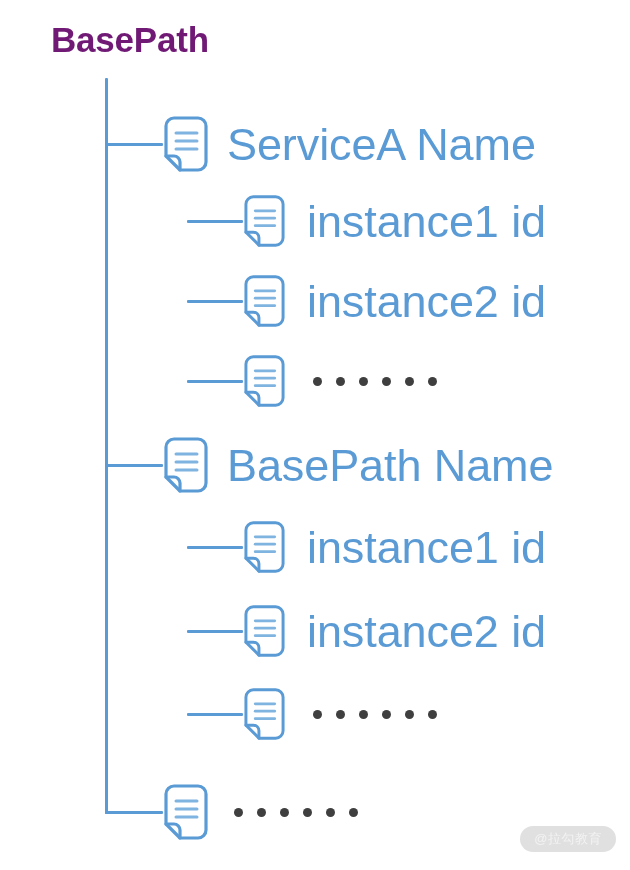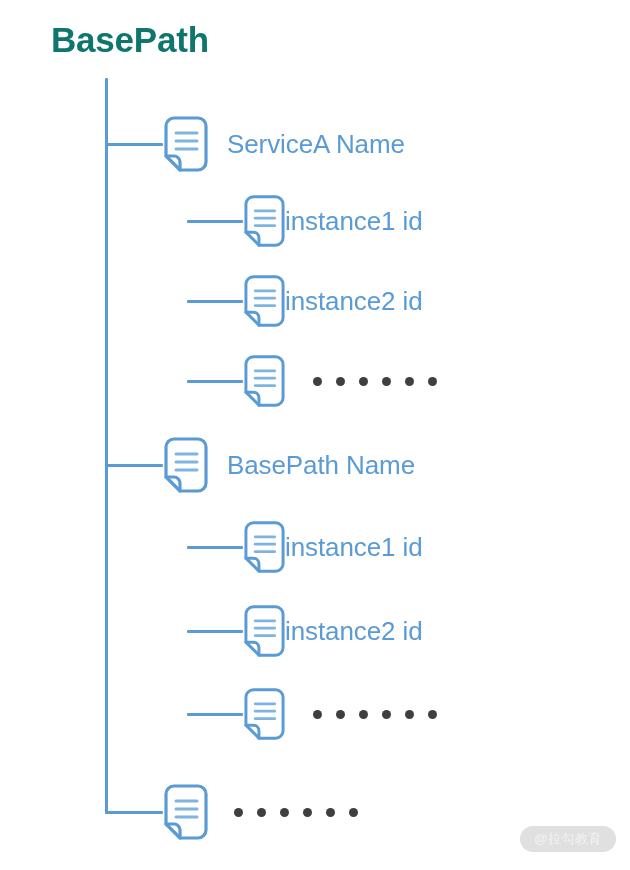--- a/index.html
+++ b/index.html
@@ -22,21 +22,21 @@
   }
 
   
   .page-title {
     position: absolute;
     left: 51px;
     top: 22px;
     font-size: 35px;
     font-weight: bold;
     letter-spacing: -0.2px;
-    color: #0f766e;
+    color: #701a75;
     white-space: nowrap;
     line-height: 1;
   }
 
   
   .trunk {
     position: absolute;
     left: 105px;
     top: 78px;
     width: 3px;
@@ -70,27 +70,27 @@
   .doc-icon {
     flex: 0 0 auto;
     display: block;
     margin-left: 1px;
   }
   .level-1 .doc-icon { width: 44px; height: 56px; }
   .level-2 .doc-icon { width: 41px; height: 52px; }
 
   
   .node-label {
-    font-size: 26px;
+    font-size: 45px;
     color: #5b9bd5;
     letter-spacing: -0.1px;
     line-height: 1;
   }
   .level-1 .node-label { margin-left: 19px; }
-  .level-2 .node-label { }
+  .level-2 .node-label { margin-left: 22px; }
 
   
   .ellipsis {
     display: flex;
     align-items: center;
     gap: 14px;
   }
   .level-1 .ellipsis { margin-left: 26px; }
   .level-2 .ellipsis { margin-left: 28px; }
   .ellipsis .dot {

